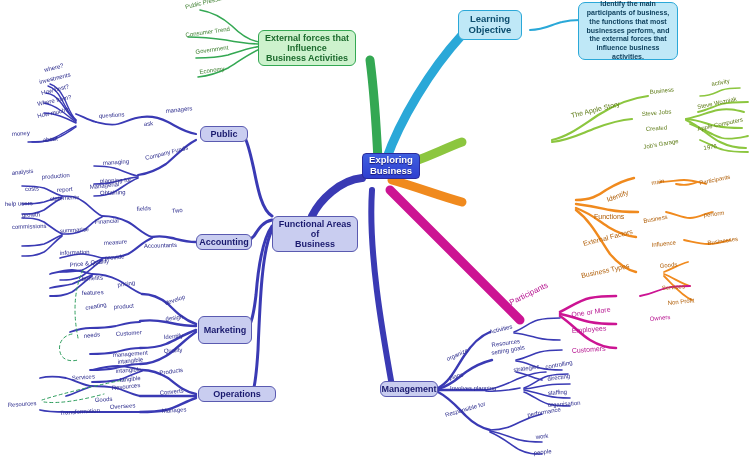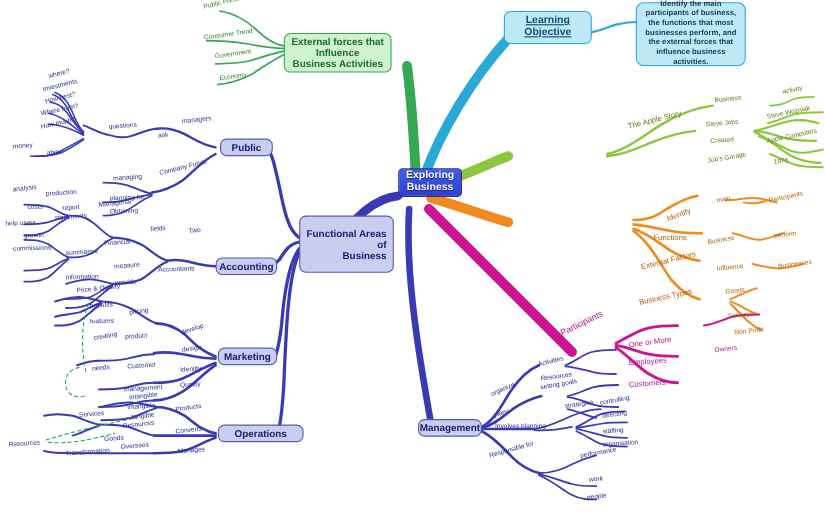--- a/index.html
+++ b/index.html
@@ -210,34 +210,34 @@
     </g>
   </svg>
 
   <div class="node n-central" style="left:362px;top:153px;width:58px;height:26px;">Exploring
 Business</div>
 
   <div class="node n-green" style="left:258px;top:30px;width:98px;height:36px;">External forces that
 Influence
 Business Activities</div>
 
-  <div class="node n-cyan" style="left:458px;top:10px;width:80px;height:30px;text-decoration:underline;">Learning
+  <div class="node n-cyan" style="left:458px;top:10px;width:64px;height:30px;">Learning
 Objective</div>
 
   <div class="node n-cyanbox" style="left:578px;top:2px;width:100px;height:58px;">Identify the main participants of business, the functions that most businesses perform, and the external forces that influence business activities.</div>
 
 
 
-  <div class="node n-blue" style="left:272px;top:196px;width:86px;height:52px;text-align:right;">Functional Areas
+  <div class="node n-blue" style="left:272px;top:216px;width:86px;height:36px;">Functional Areas
 of
 Business</div>
 
   <div class="node n-blue" style="left:200px;top:126px;width:48px;height:16px;">Public</div>
   <div class="node n-blue" style="left:196px;top:234px;width:56px;height:16px;">Accounting</div>
-  <div class="node n-blue" style="left:198px;top:316px;width:54px;height:16px;">Marketing</div>
+  <div class="node n-blue" style="left:198px;top:316px;width:54px;height:28px;">Marketing</div>
   <div class="node n-blue" style="left:198px;top:386px;width:78px;height:16px;">Operations</div>
   <div class="node n-blue" style="left:380px;top:381px;width:58px;height:16px;">Management</div>
 
   <div class="lbl g" style="left:186px;top:4px;transform:rotate(-14deg);">Public Pressure</div>
   <div class="lbl g" style="left:186px;top:32px;transform:rotate(-8deg);">Consumer Trend</div>
   <div class="lbl g" style="left:196px;top:49px;transform:rotate(-8deg);">Government</div>
   <div class="lbl g" style="left:200px;top:69px;transform:rotate(-8deg);">Economy</div>
 
   <div class="lbl lg" style="left:650px;top:89px;transform:rotate(-6deg);">Business</div>
   <div class="lbl lg" style="left:712px;top:81px;transform:rotate(-10deg);">activity</div>

